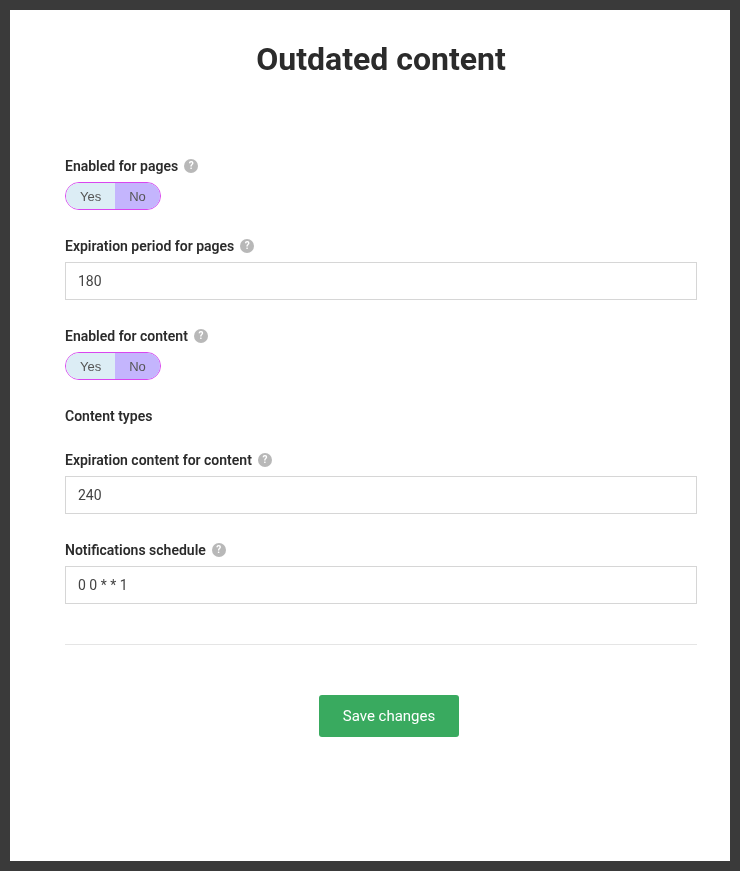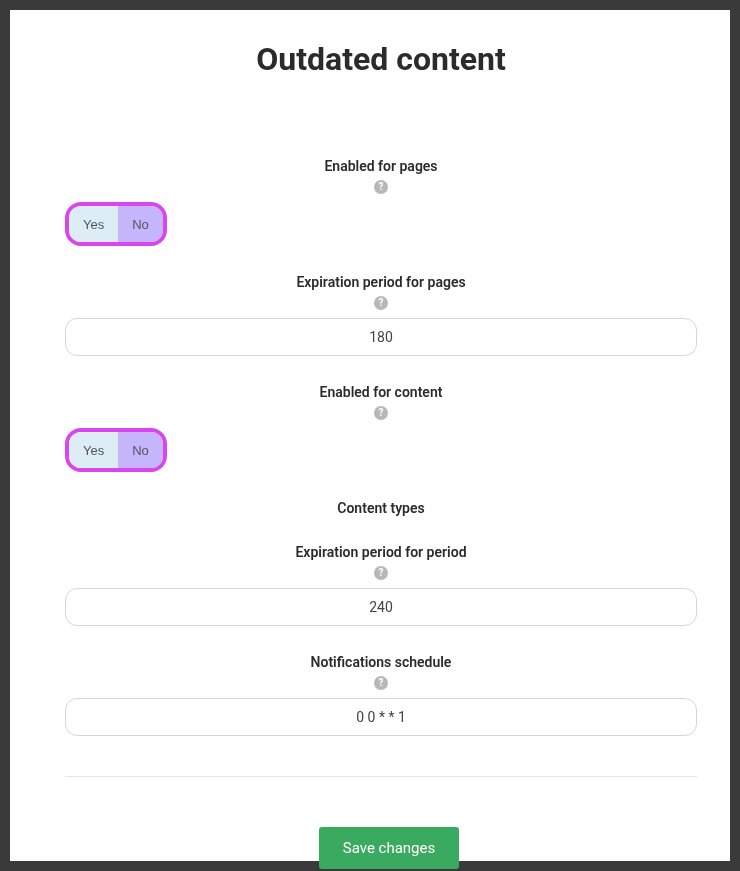--- a/index.html
+++ b/index.html
@@ -30,21 +30,20 @@
       margin-bottom: 80px;
     }
     .form-group {
       margin-bottom: 28px;
     }
     .label-row {
       display: flex;
       align-items: center;
       gap: 6px;
       margin-bottom: 8px;
-      flex-direction: column;
     }
     .field-label {
       font-size: 14px;
       font-weight: 600;
       color: #2b2b2b;
     }
     .help-icon {
       width: 14px;
       height: 14px;
       border-radius: 50%;
@@ -53,49 +52,48 @@
       font-size: 10px;
       font-weight: 700;
       display: inline-flex;
       align-items: center;
       justify-content: center;
       cursor: help;
       line-height: 1;
     }
     .toggle-group {
       display: inline-flex;
-      border: 4px solid #d946ef;
+      border: 1px solid #d946ef;
       border-radius: 16px;
       overflow: hidden;
-      height: 44px;
+      height: 28px;
     }
     .toggle-option {
       padding: 0 14px;
       font-size: 13px;
       color: #555;
       background: #c4b5fd;
       border: none;
       cursor: pointer;
       display: flex;
       align-items: center;
       height: 100%;
     }
     .toggle-option.active {
       background: #dcedf5;
     }
     .text-input {
       width: 100%;
       height: 38px;
       border: 1px solid #d6d6d6;
-      border-radius: 12px;
+      border-radius: 0;
       padding: 0 12px;
       font-size: 14px;
       color: #444;
       font-family: inherit;
-      text-align: center;
     }
     .tag-row {
       display: flex;
       gap: 8px;
       align-items: center;
     }
     .tag {
       background: #dcedf5;
       border-radius: 14px;
       padding: 6px 16px;
@@ -179,21 +177,21 @@
   </div>
 
   <div class="form-group">
     <div class="label-row">
       <span class="field-label">Content types</span>
     </div>
   </div>
 
   <div class="form-group">
     <div class="label-row">
-      <span class="field-label">Expiration period for period</span>
+      <span class="field-label">Expiration content for content</span>
       <span class="help-icon">?</span>
     </div>
     <input type="text" class="text-input" value="240" style="">
   </div>
 
   <div class="form-group">
     <div class="label-row">
       <span class="field-label">Notifications schedule</span>
       <span class="help-icon">?</span>
     </div>

